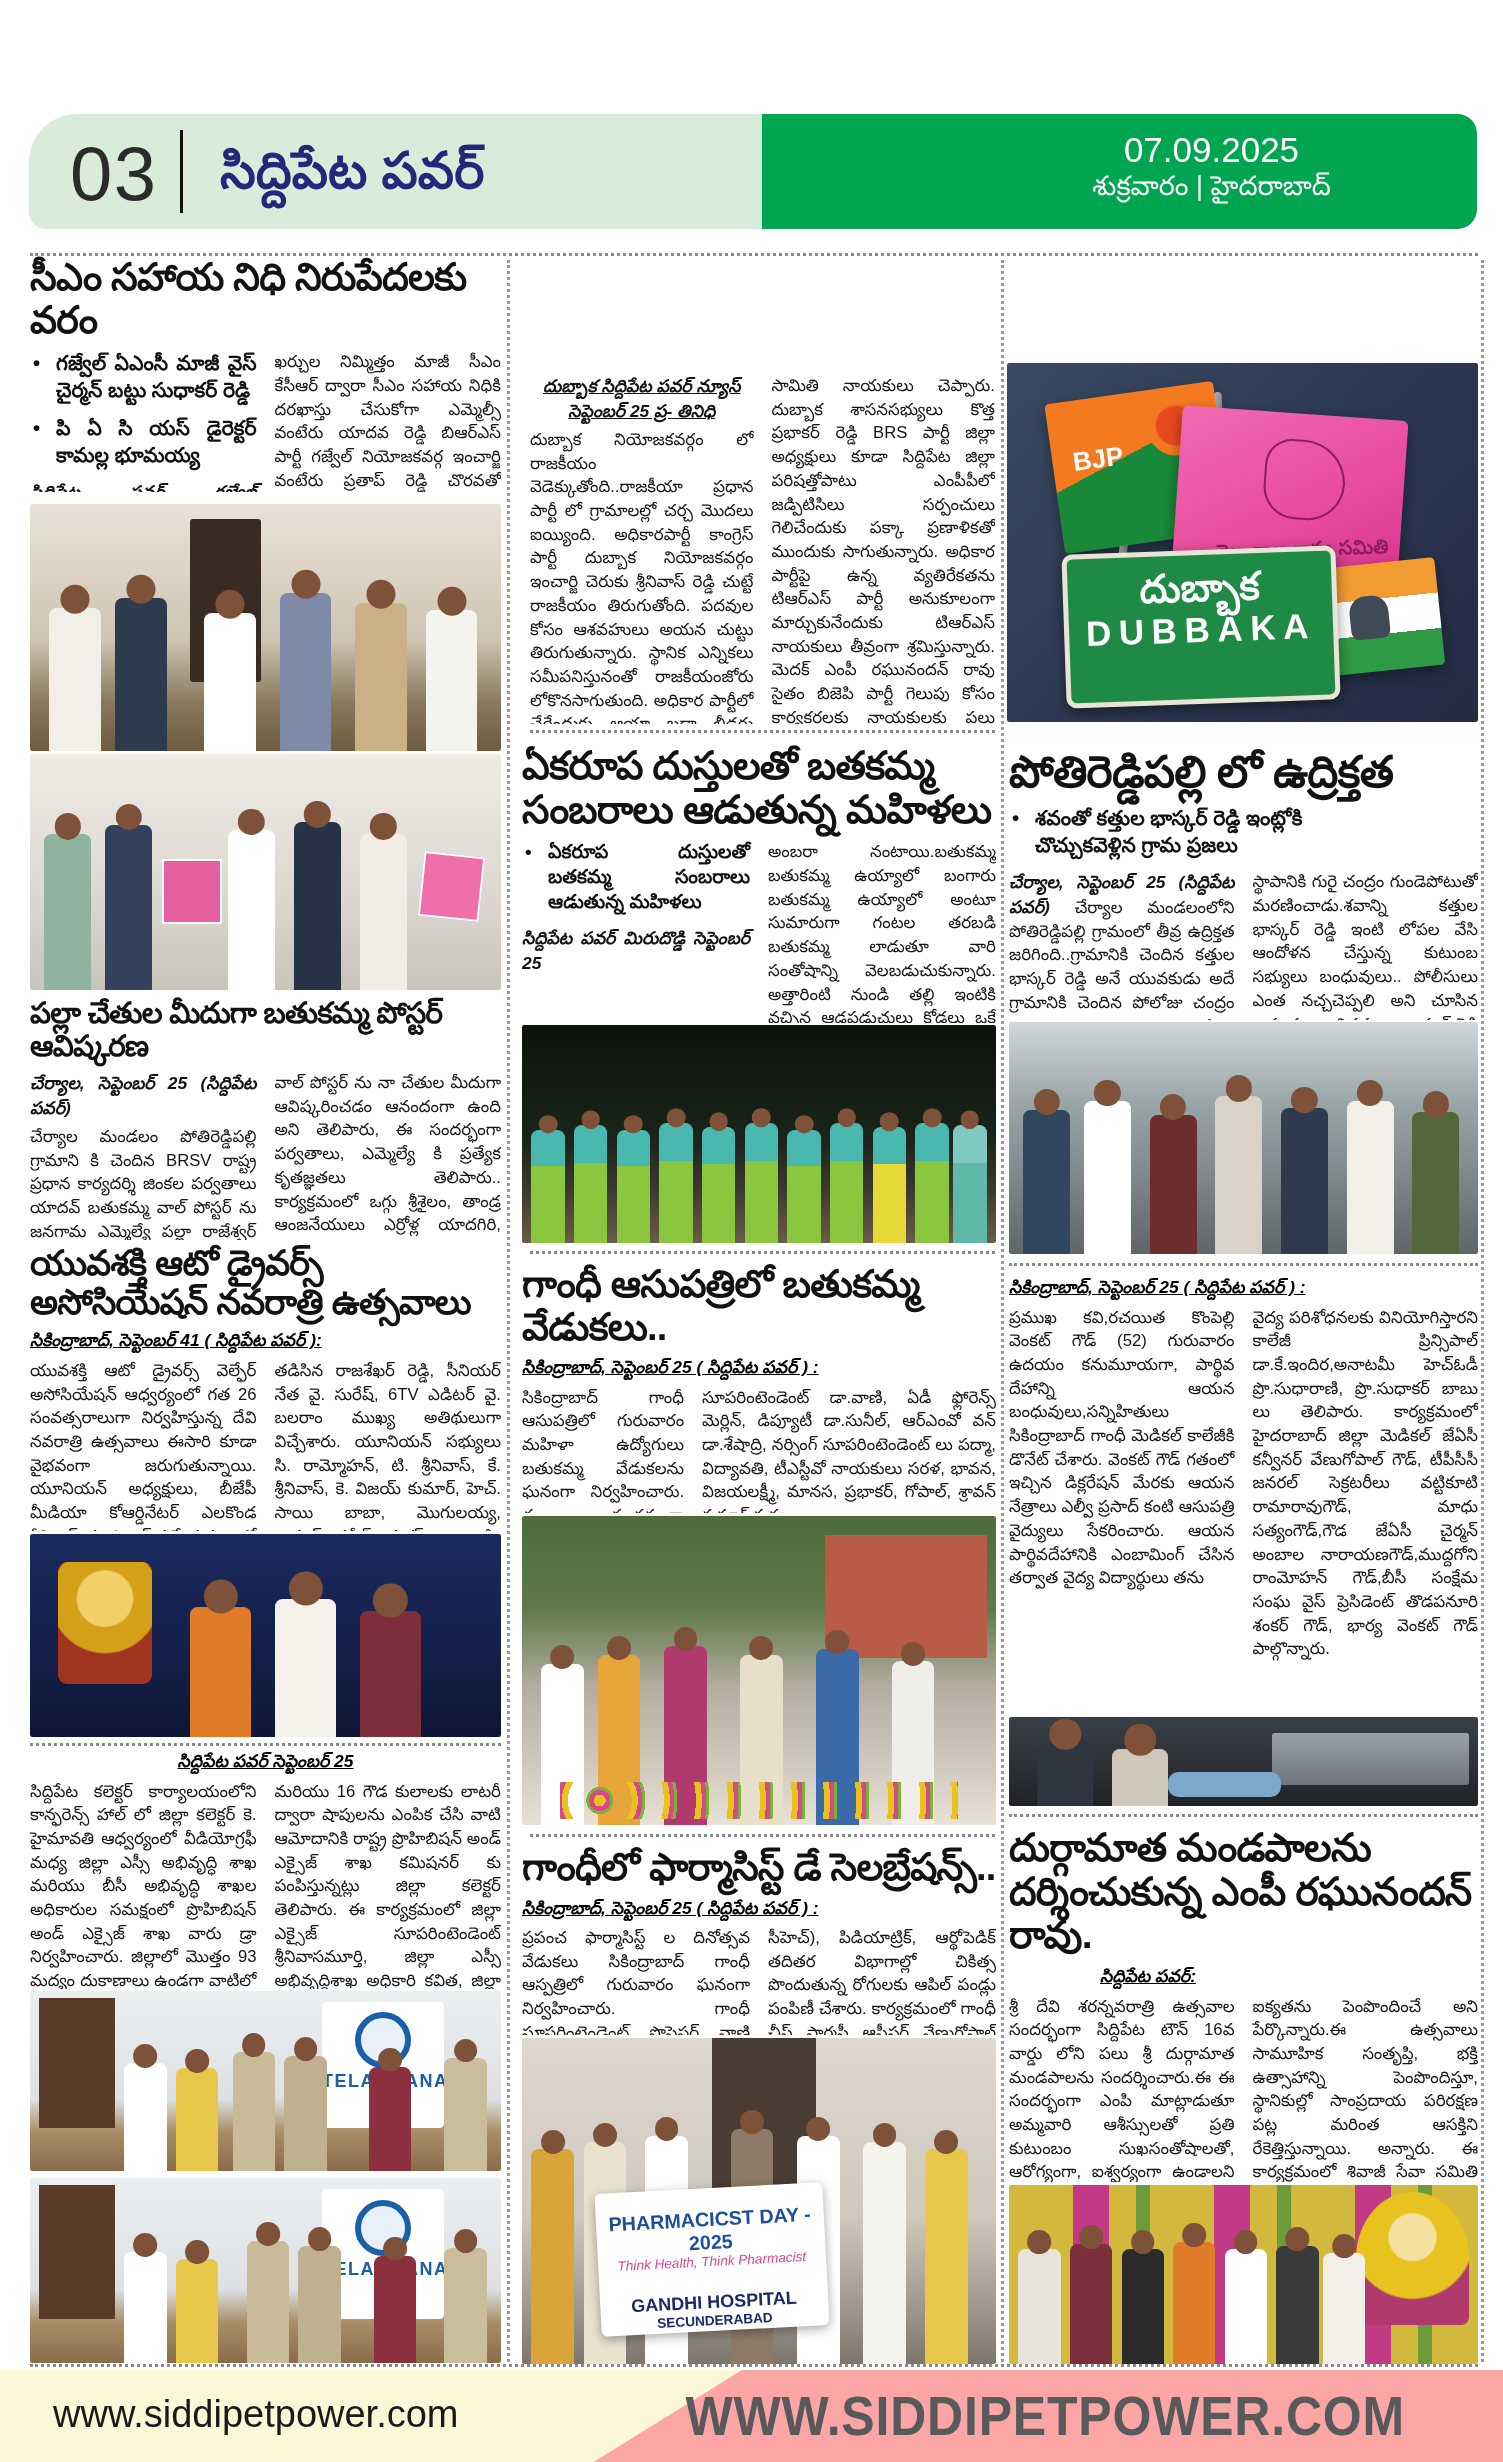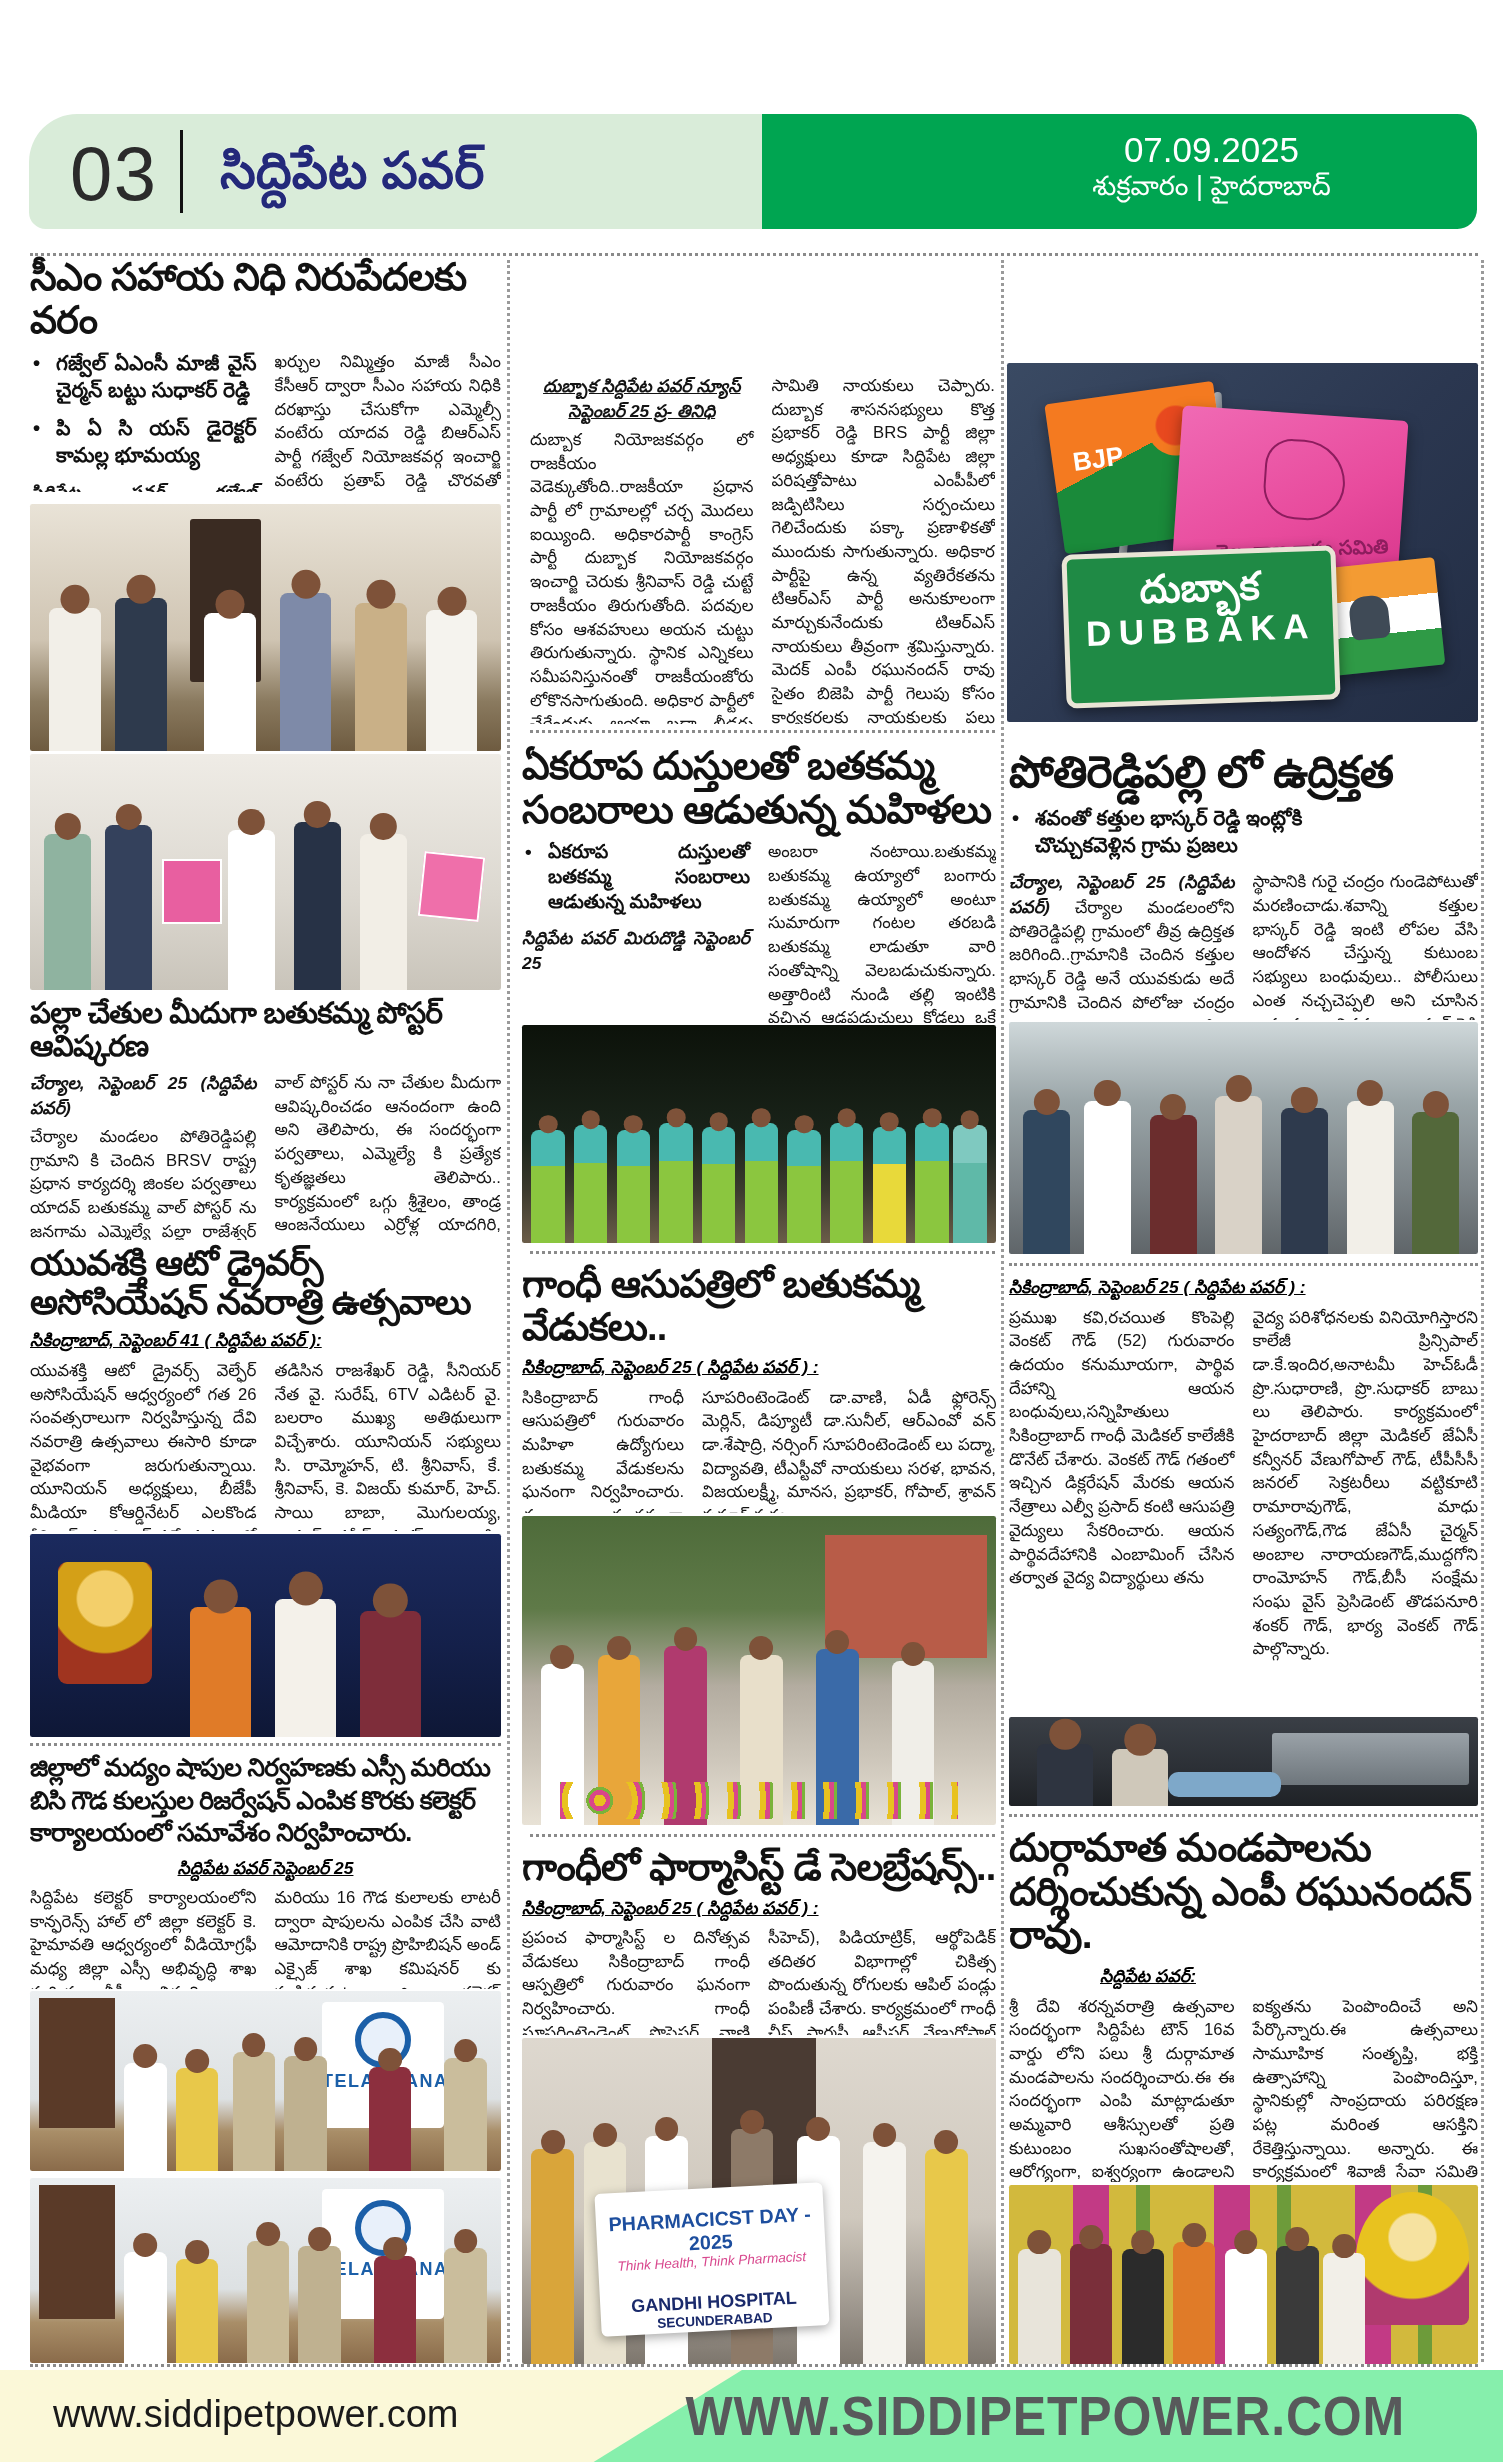--- a/index.html
+++ b/index.html
@@ -43,21 +43,21 @@
   
   .banner{position:absolute;background:#ffffff;border-radius:6px;transform:rotate(-3deg);text-align:center;box-shadow:0 3px 10.6px rgba(0,0,0,.35);}
   .banner .b1{color:#1d4e9e;font-weight:bold;font-size:19.7px;margin-top:19.7px;}
   .banner .b2{color:#d8488e;font-style:italic;font-size:13.6px;}
   .banner .b3{color:#1a2a6b;font-weight:bold;font-size:18px;margin-top:23px;}
   .banner .b4{color:#1a2a6b;font-weight:bold;font-size:13.6px;}
   .backdrop{position:absolute;background:#ffffff;border-radius:4.5px;text-align:center;}
   .backdrop .ring{display:inline-block;margin-top:10.6px;width:44px;height:44px;border-radius:50%;border:6px solid #1b5fa8;background:#e8f0fa;}
   .backdrop .tg{color:#1b5fa8;font-weight:bold;font-size:18px;letter-spacing:1.5px;}
   
-  .footer{position:absolute;left:0;top:2370px;width:1503px;height:92px;background:#86efac;}
+  .footer{position:absolute;left:0;top:2370px;width:1503px;height:92px;background:#fca5a5;}
   .footer .pale{position:absolute;left:0;top:0;width:742px;height:92px;background:#fbf8d8;clip-path:polygon(0 0,100% 0,80% 100%,0 100%);}
   .footer .lurl{position:absolute;left:53px;top:23px;font-size:38px;color:#1a1a1a;font-weight:400;}
   .footer .rurl{position:absolute;right:98px;top:16.7px;font-size:50px;color:#58595b;font-weight:bold;letter-spacing:0.8px;transform:scaleY(1.12);}
 </style>
 </head>
 <body>
 
 <div class="page">
 
   <div class="abs hdr-l" style="left:29px;top:114px;width:733px;height:115px;"></div>
@@ -132,21 +132,20 @@
   <div class="ph" style="left:30px;top:1534px;width:471px;height:203px;background:linear-gradient(180deg,#1b2a5e 0%,#14204a 55%,#0e1736 100%);">
     <div class="abs" style="left:6%;top:14%;width:20%;height:60%;background:radial-gradient(circle at 50% 30%,#f3cf6a 0 28%,#d4a017 30% 55%,#a0341f 57% 100%);border-radius:9px;"></div>
     <i class="fig" style="left:34%;width:13%;height:64%;background:#e07b28;"></i>
     <i class="fig" style="left:52%;width:13%;height:68%;background:#f4f1ea;"></i>
     <i class="fig" style="left:70%;width:13%;height:62%;background:#7e2d3a;"></i>
   </div>
 
   <div class="abs dot-h" style="left:30px;top:1743px;width:471px;"></div>
 
   <section class="sec" style="left:30px;top:1751px;width:471px;height:238px;">
-    <h1 class="headline" style="font-size:25px;line-height:1.3;">జిల్లాలో మద్యం షాపుల నిర్వహణకు ఎస్సీ మరియు బిసి గౌడ కులస్తుల రిజర్వేషన్ ఎంపిక కొరకు కలెక్టర్ కార్యాలయంలో సమావేశం నిర్వహించారు.</h1>
     <p class="dl u c">సిద్దిపేట పవర్ సెప్టెంబర్ 25</p>
     <div class="body-wrap">
       <div class="bcol">సిద్దిపేట కలెక్టర్ కార్యాలయంలోని కాన్ఫరెన్స్ హాల్ లో జిల్లా కలెక్టర్ కె. హైమావతి ఆధ్వర్యంలో వీడియోగ్రఫీ మధ్య జిల్లా ఎస్సీ అభివృద్ధి శాఖ మరియు బీసీ అభివృద్ధి శాఖల అధికారుల సమక్షంలో ప్రొహిబిషన్ అండ్ ఎక్సైజ్ శాఖ వారు డ్రా నిర్వహించారు. జిల్లాలో మొత్తం 93 మద్యం దుకాణాలు ఉండగా వాటిలో 9 ఎస్సీ సామాజిక వర్గానికి</div>
       <div class="bcol">మరియు 16 గౌడ కులాలకు లాటరీ ద్వారా షాపులను ఎంపిక చేసి వాటి ఆమోదానికి రాష్ట్ర ప్రొహిబిషన్ అండ్ ఎక్సైజ్ శాఖ కమిషనర్ కు పంపిస్తున్నట్లు జిల్లా కలెక్టర్ తెలిపారు. ఈ కార్యక్రమంలో జిల్లా ఎక్సైజ్ సూపరింటెండెంట్ శ్రీనివాసమూర్తి, జిల్లా ఎస్సీ అభివృద్ధిశాఖ అధికారి కవిత, జిల్లా బీసీ అభివృద్ధి అధికారి సయ్యద్ రఫీ మరియు ఎక్సైజ్ శాఖ సిబ్బంది తదితరులు పాల్గొన్నారు.</div>
     </div>
   </section>
 
   <div class="ph" style="left:30px;top:1991px;width:471px;height:180px;background:linear-gradient(180deg,#eceff1 0%,#dde1e3 60%,#a98e68 78%,#8a6b4a 100%);">
     <div class="abs" style="left:2%;top:4%;width:16%;height:72%;background:#5a3a28;"></div>
     <div class="backdrop" style="left:62%;top:6%;width:26%;height:70%;">

